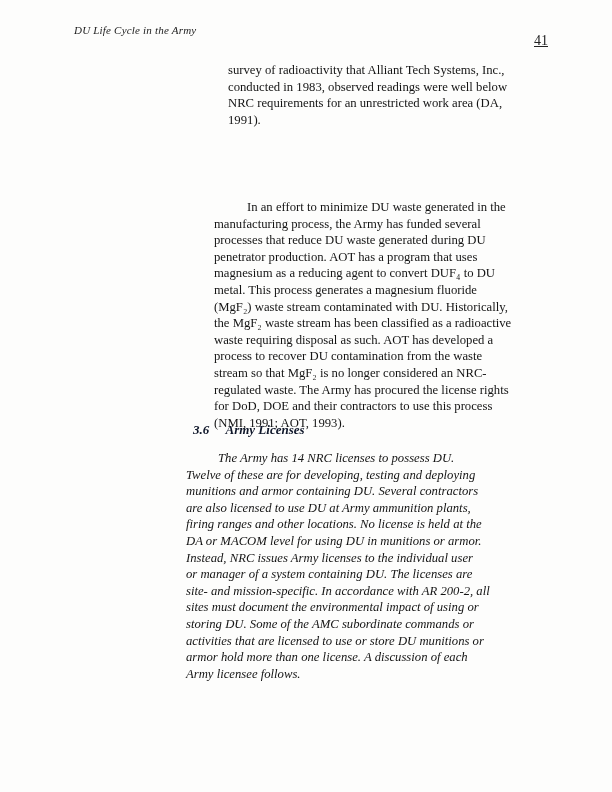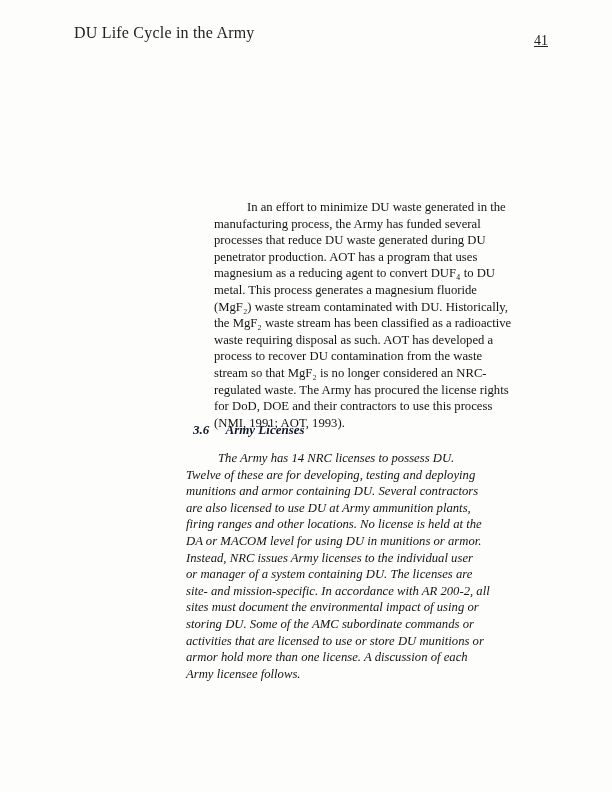--- a/index.html
+++ b/index.html
@@ -14,21 +14,22 @@
     margin: 0 auto;
     background: #fdfdfc;
     overflow: hidden;
     font-family: "Liberation Serif", "DejaVu Serif", serif;
     color: #1a1a1a;
   }
   .running-title {
     position: absolute;
     left: 74px;
     top: 24px;
-    font-size: 16px;
+    font-style: italic;
+    font-size: 11px;
     letter-spacing: 0.2px;
     color: #222;
   }
   .page-number {
     position: absolute;
     left: 534px;
     top: 33px;
     font-size: 14px;
     color: #222;
     text-decoration: underline;
@@ -76,20 +77,24 @@
 </style>
 </head>
 <body>
 
 <div class="page">
 
   <div class="running-title">DU Life Cycle in the Army</div>
 
   <div class="page-number">41</div>
 
+  <div class="para para-1">survey of radioactivity that Alliant Tech Systems, Inc.,
+conducted in 1983, observed readings were well below
+NRC requirements for an unrestricted work area (DA,
+1991).</div>
 
   <div class="para para-2">In an effort to minimize DU waste generated in the
 manufacturing process, the Army has funded several
 processes that reduce DU waste generated during DU
 penetrator production. AOT has a program that uses
 magnesium as a reducing agent to convert DUF₄ to DU
 metal. This process generates a magnesium fluoride
 (MgF₂) waste stream contaminated with DU. Historically,
 the MgF₂ waste stream has been classified as a radioactive
 waste requiring disposal as such. AOT has developed a

